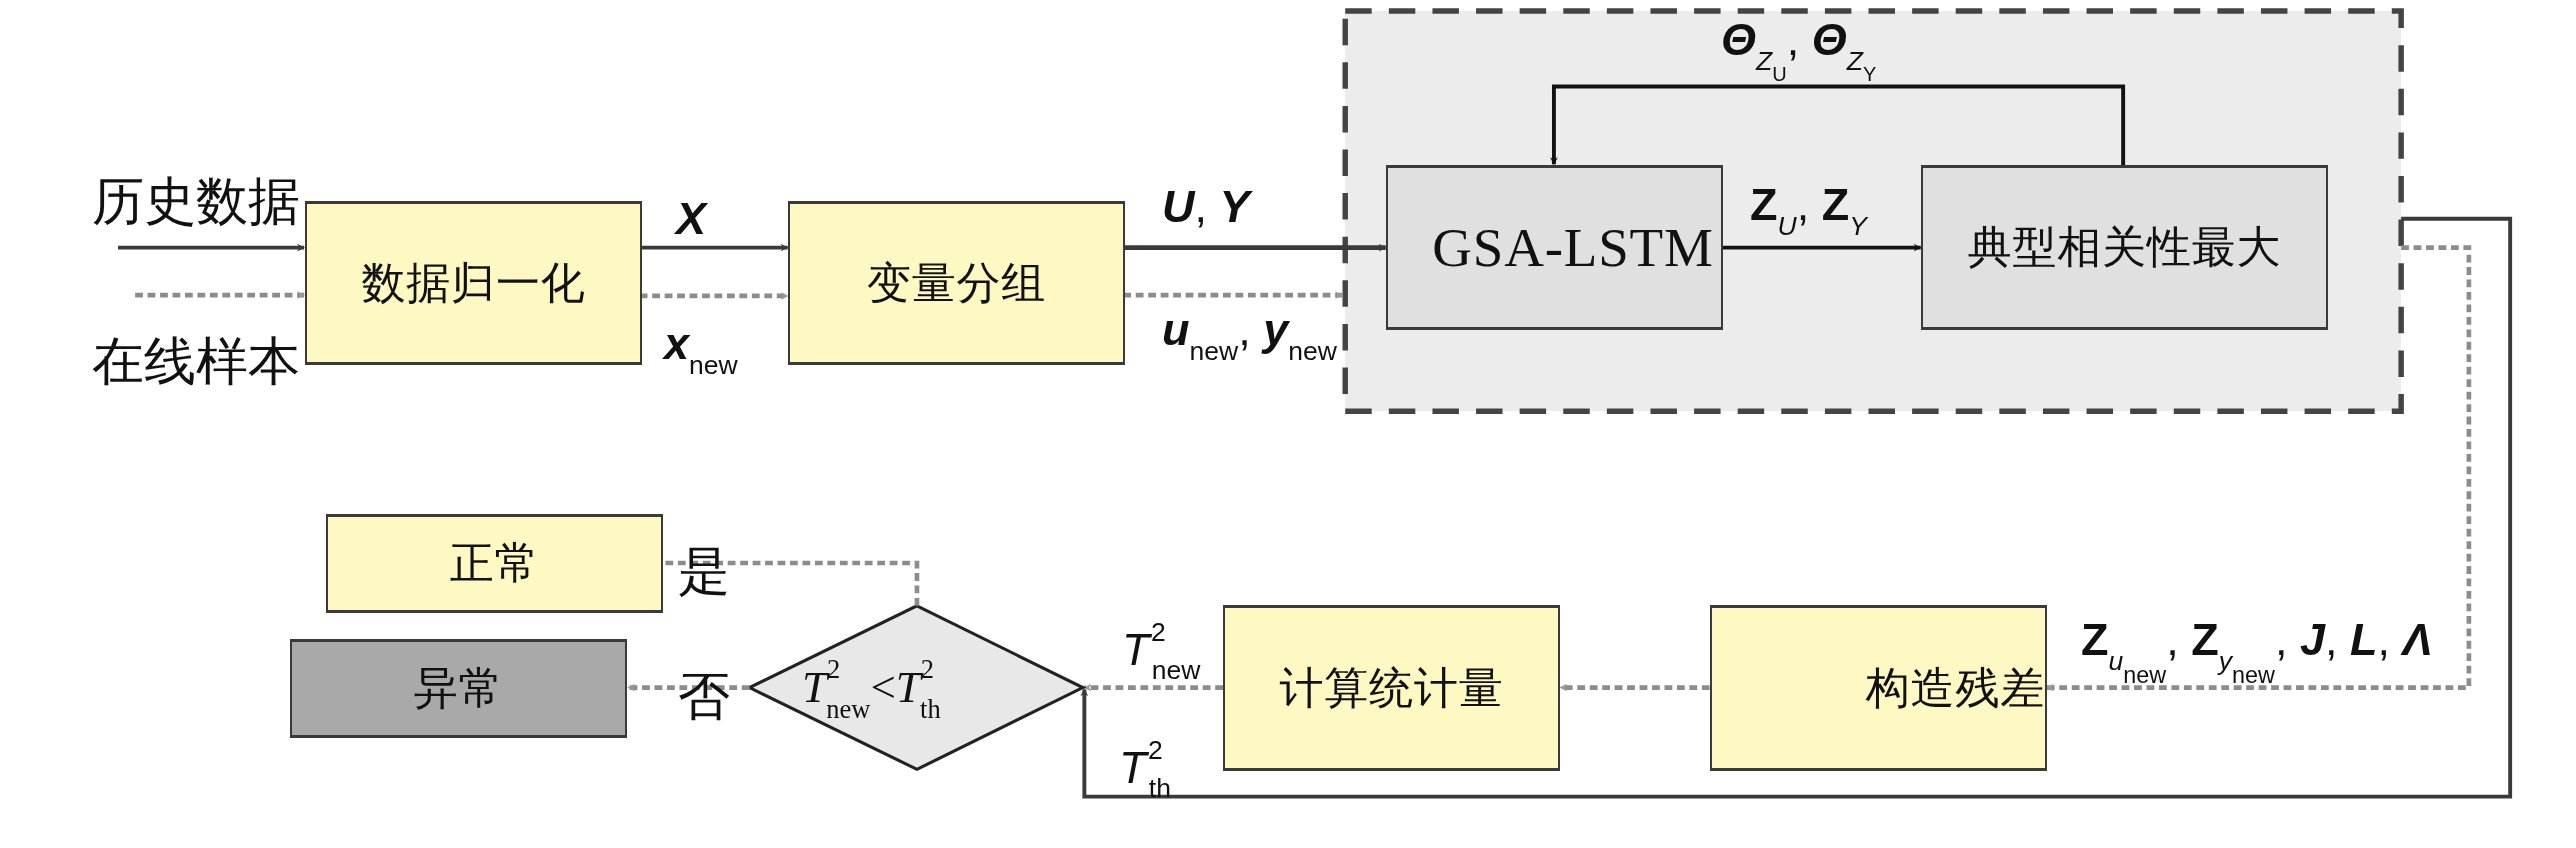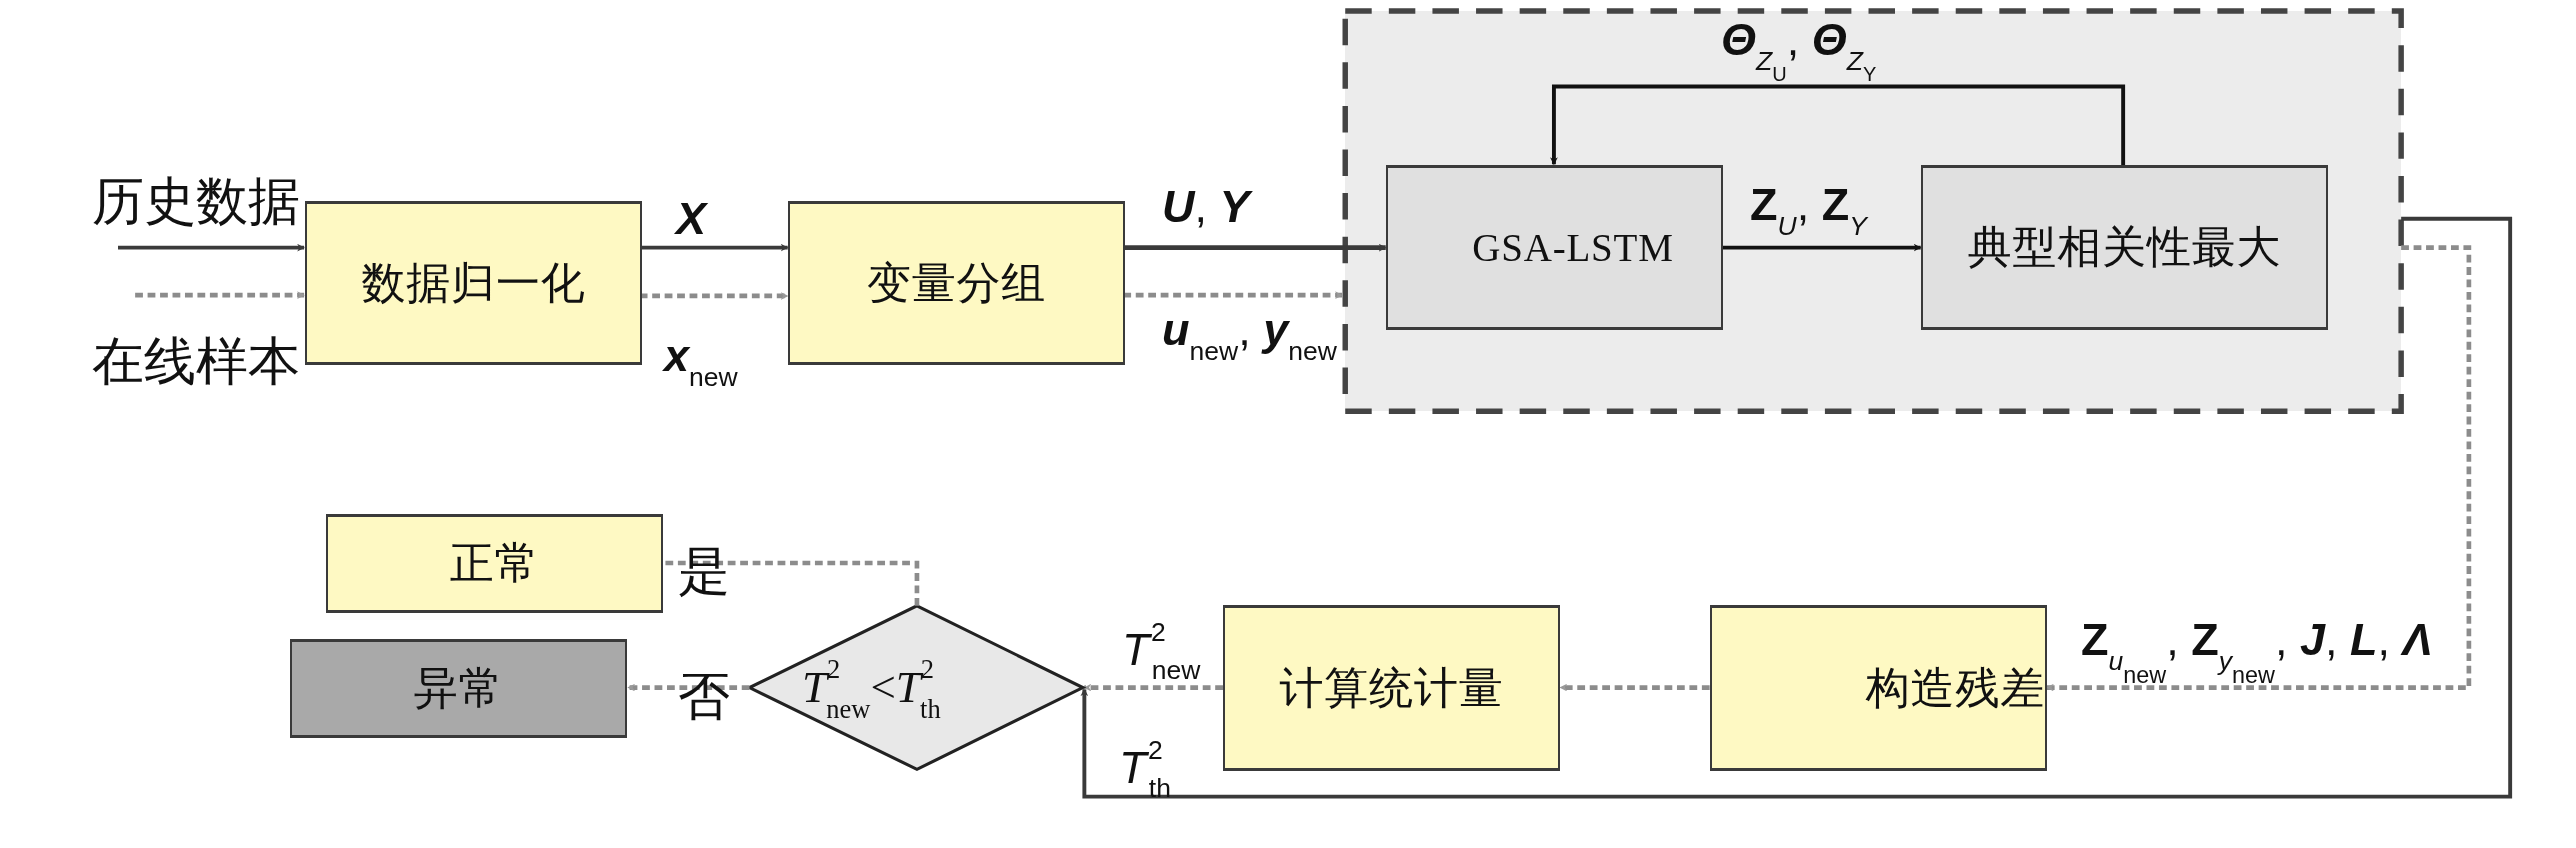--- a/index.html
+++ b/index.html
@@ -6,21 +6,21 @@
   body { width: 2576px; height: 848px; position: relative; overflow: hidden;
          font-family: "DejaVu Serif", "Liberation Serif", serif; color: #111; }
   svg#wires { position: absolute; left: 0; top: 0; width: 2576px; height: 848px; }
   .box { position: absolute; box-sizing: border-box; border: 2.3px solid #3a3a3a;
          border-top-width: 3.9px; border-bottom-width: 3.9px;
          display: flex; align-items: center; justify-content: center;
          font-size: 44px; letter-spacing: 0.8px; }
   .box.light { background: #fef9c3; }
   .box.inner { background: #e0e0e0; }
   .box.dark  { background: #a9a9a9; }
-  .box.latin { font-family: "Liberation Serif", "DejaVu Serif", serif; font-size: 39px; padding-left: 37px; }
+  .box.latin { font-family: "Liberation Serif", "DejaVu Serif", serif; font-size: 55px; padding-left: 37px; }
   .container { position: absolute; left: 1345px; top: 11px; width: 1056px; height: 400px;
                background: #ececec; box-sizing: border-box; }
   .lbl { position: absolute; white-space: nowrap; font-family: Liberation Sans, sans-serif; }
   .cn  { font-size: 52px; }
   .math { font-size: 45px; font-style: italic; font-weight: bold; }
   .math.plain { font-weight: normal; }
   .math sub, .math sup { font-size: 26.5px; font-style: normal; font-weight: normal; }
   .math sub i, .math sup i { font-style: italic; }
   .math sub { vertical-align: -0.55em; }
   .math sup { vertical-align: 0.9em; margin-left: 1.6px; }
@@ -105,21 +105,21 @@
 </div>
 <div class="box dark" style="left:290px; top:639px; width:337px; height:99px;">
   <span>异常</span>
 </div>
 
 <div class="diamond-text">
   <span>T</span><sup>2</sup><sub style="margin-left:-14px">new</sub><span style="font-style:normal">&lt;</span><span>T</span><sup>2</sup><sub style="margin-left:-14px">th</sub>
 </div>
 
 <div class="lbl math" style="left:676px; top:193px;">X</div>
-<div class="lbl math" style="left:664px; top:330px;">
+<div class="lbl math" style="left:664px; top:318px;">
   <span>x</span><sub>new</sub>
 </div>
 <div class="lbl math" style="left:1162px; top:181px;">
   <span>U</span><span style="font-weight:normal;font-style:normal">, </span><span>Y</span>
 </div>
 <div class="lbl math" style="left:1162px; top:304px;">
   <span>u</span><sub>new</sub><span style="font-weight:normal;font-style:normal">,</span>
   <span>y</span><sub>new</sub>
 </div>
 

